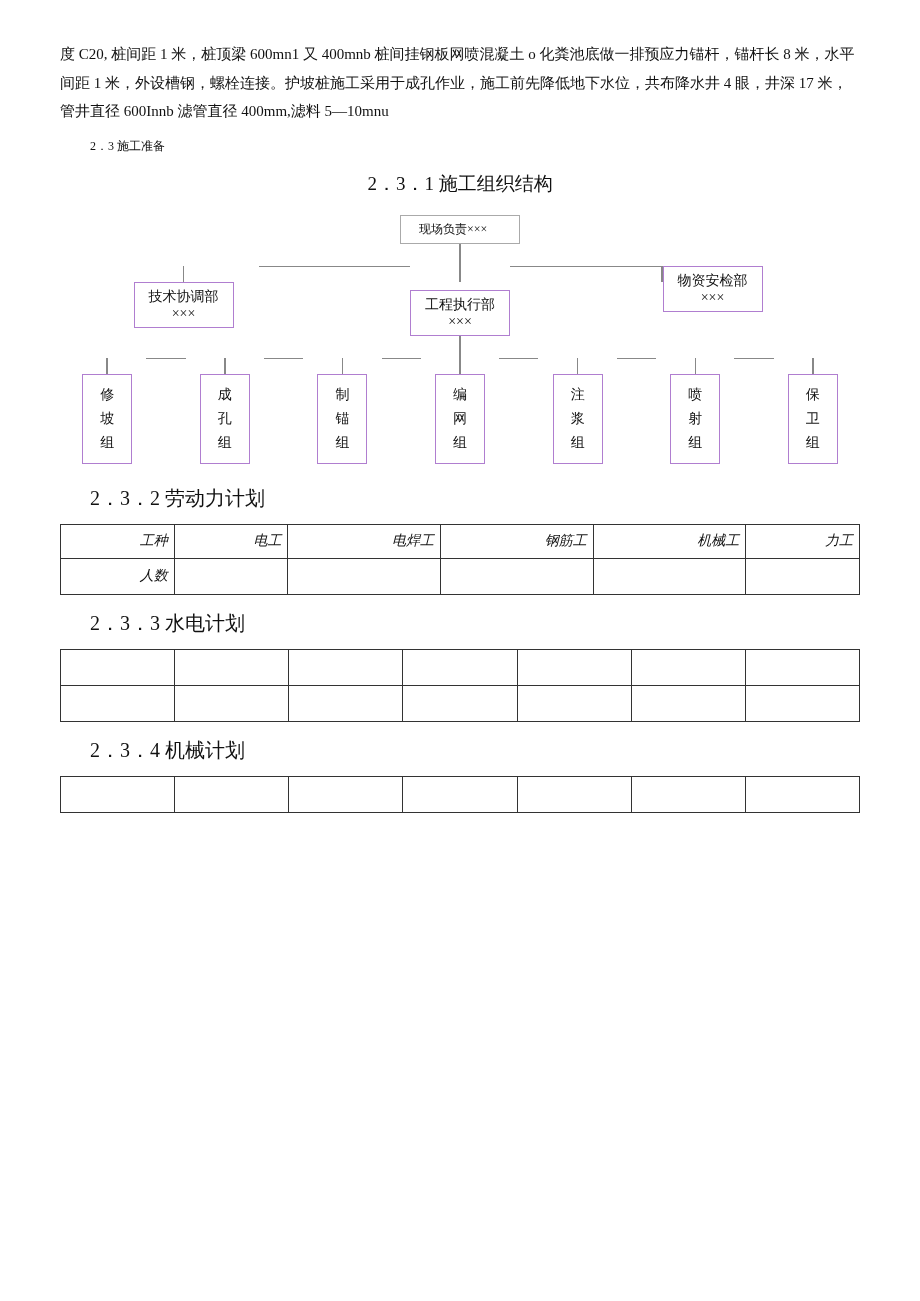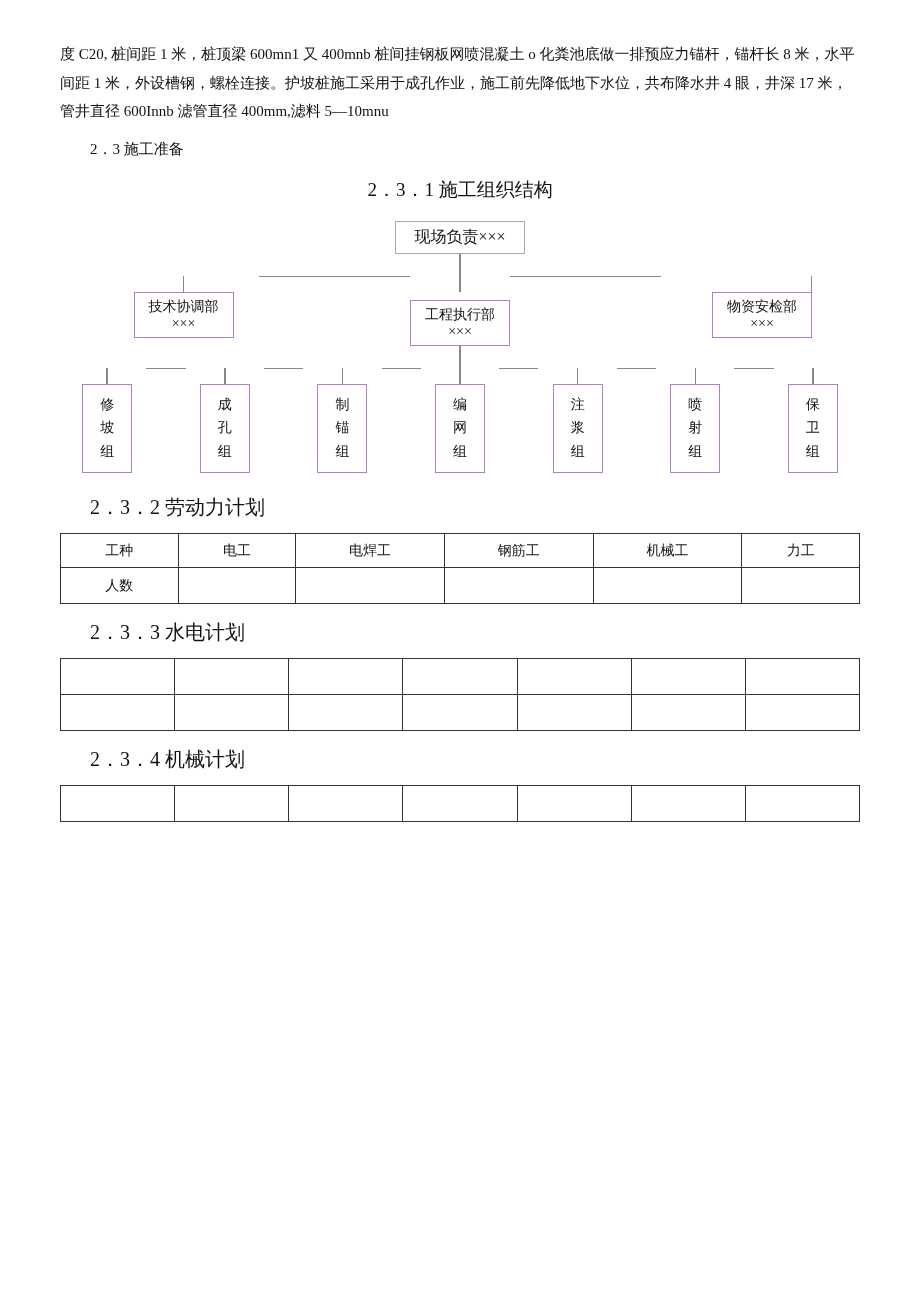--- a/index.html
+++ b/index.html
@@ -12,21 +12,21 @@
       min-height: 1301px;
       padding: 40px 60px 40px 60px;
     }
     .intro-text {
       line-height: 1.9;
       text-indent: 0;
       margin-bottom: 8px;
     }
     .section-title {
       margin: 10px 0 6px 30px;
-      font-size: 15px;
+      font-size: 12px;
       line-height: 1.8;
     }
     .section-title-center {
       text-align: center;
       margin: 10px 0 14px 0;
       font-size: 19px;
       font-weight: normal;
       line-height: 1.8;
     }
     
@@ -35,21 +35,21 @@
       flex-direction: column;
       align-items: center;
       margin: 0 auto 16px auto;
       width: 100%;
     }
     .org-box {
       border: 1.5px solid #aaa;
       padding: 5px 18px;
       min-width: 120px;
       text-align: left;
-      font-size: 16px;
+      font-size: 12px;
       background: #fff;
       white-space: nowrap;
     }
     .org-box-purple {
       border: 1.5px solid #b07ed0;
       padding: 5px 8px;
       min-width: 100px;
       text-align: center;
       font-size: 14px;
       background: #fff;
@@ -70,25 +70,26 @@
       font-size: 20px;
       line-height: 1.8;
     }
     table {
       border-collapse: collapse;
       width: 100%;
       font-size: 14px;
     }
     table td, table th {
       border: 1.5px solid #333;
-      padding: 7px 12px;
-      text-align: center;
+      padding: 7px 6px;
+      text-align: right;
       vertical-align: middle;
       min-height: 30px;
       height: 34px;
+      font-style: italic;
     }
     .empty-row td {
       height: 36px;
     }
     .vert-short {
       width: 1.5px;
       background: #888;
       height: 16px;
     }
   </style>
@@ -130,21 +131,21 @@
           <div class="org-box-purple">
             <div>工程执行部</div>
             <div>×××</div>
           </div>
         </div>
 
         <div style="flex:1; display:flex; flex-direction:column; justify-content:flex-start;">
           <div style="height:16px; border-top: 1.5px solid #888; width:100%;"></div>
         </div>
 
-        <div style="flex:1; display:flex; flex-direction:column; align-items:flex-end;">
+        <div style="flex:1; display:flex; align-items:flex-start;">
           <div class="vert-short"></div>
           <div class="org-box-purple">
             <div>物资安检部</div>
             <div>×××</div>
           </div>
         </div>
       </div>
     </div>
   </div>
 

